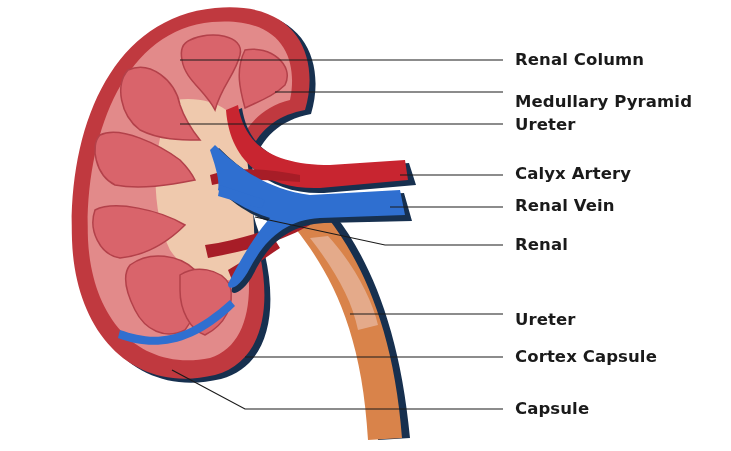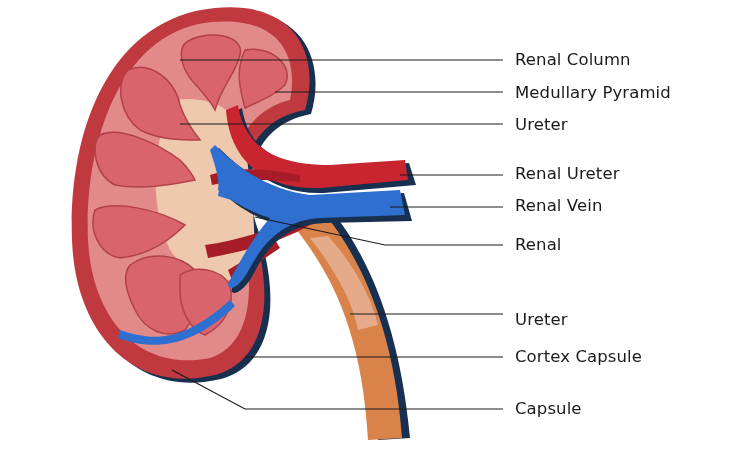--- a/index.html
+++ b/index.html
@@ -1,19 +1,19 @@
 <!DOCTYPE html>
 <html><head>
 <meta charset="utf-8">
 <style>
   html, body { margin: 0; padding: 0; background: #ffffff; }
   body { width: 731px; height: 451px; position: relative; overflow: hidden; font-family: "DejaVu Sans", sans-serif; }
   #diagram { position: absolute; left: 0; top: 0; }
   .label {
-    position: absolute; left: 515px; font-size: 16.5px; font-weight: normal; color: #1a1a1a;
+    position: absolute; left: 515px; font-size: 16.5px; font-weight: bold; color: #1a1a1a;
     white-space: nowrap; line-height: 20px; letter-spacing: 0.1px;
   }
 </style>
 </head>
 <body>
 
 <svg id="diagram" width="731" height="451" viewBox="0 0 731 451" xmlns="http://www.w3.org/2000/svg">
 
   <g>
     <path d="M300,225 C335,270 370,330 378,440 L410,438 C400,330 370,260 335,215 Z" fill="#17304f"></path>
@@ -61,20 +61,20 @@
     <line x1="400" y1="175" x2="503" y2="175"></line>
     <line x1="390" y1="207" x2="503" y2="207"></line>
     <polyline points="255,217 385,245 503,245"></polyline>
     <line x1="350" y1="314" x2="503" y2="314"></line>
     <line x1="245" y1="357" x2="503" y2="357"></line>
     <polyline points="172,370 245,409 503,409"></polyline>
   </g>
 </svg>
 
 <div class="label" style="top:50px">Renal Column</div>
-<div class="label" style="top:83px">Medullary Pyramid</div>
+<div class="label" style="top:92px">Medullary Pyramid</div>
 <div class="label" style="top:115px">Ureter</div>
-<div class="label" style="top:164px">Renal Ureter</div>
+<div class="label" style="top:164px">Calyx Artery</div>
 <div class="label" style="top:196px">Renal Vein</div>
 <div class="label" style="top:235px">Renal</div>
 <div class="label" style="top:310px">Ureter</div>
 <div class="label" style="top:347px">Cortex Capsule</div>
 <div class="label" style="top:399px">Capsule</div>
 
 </body></html>

